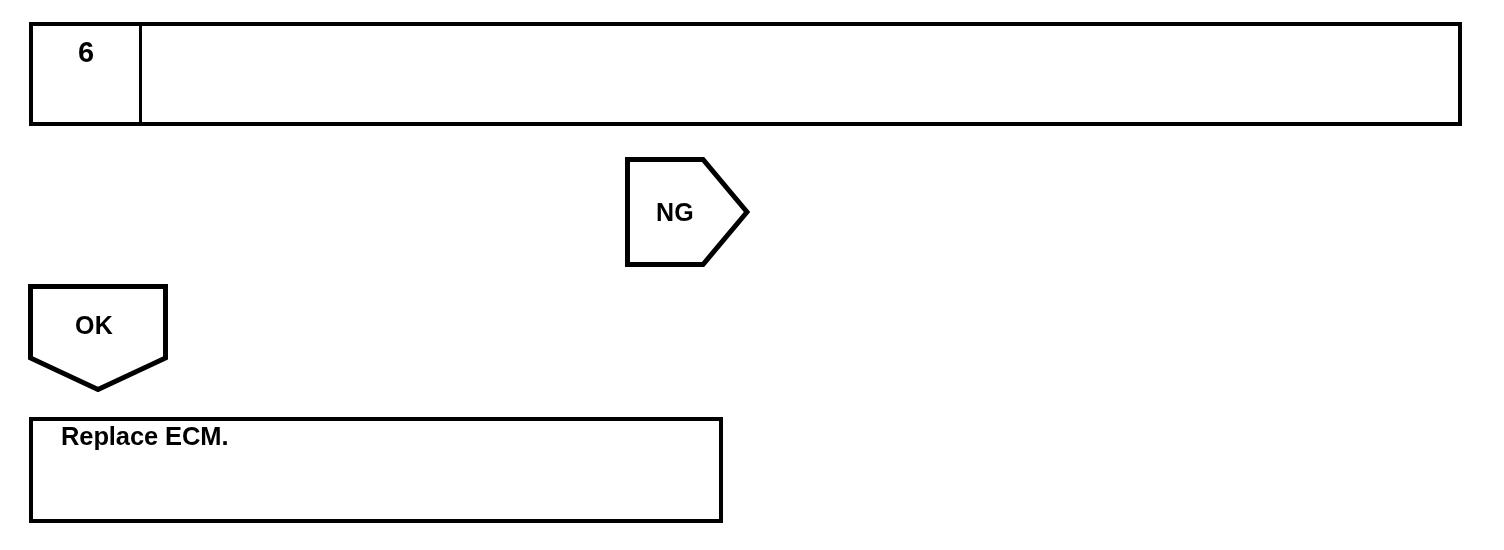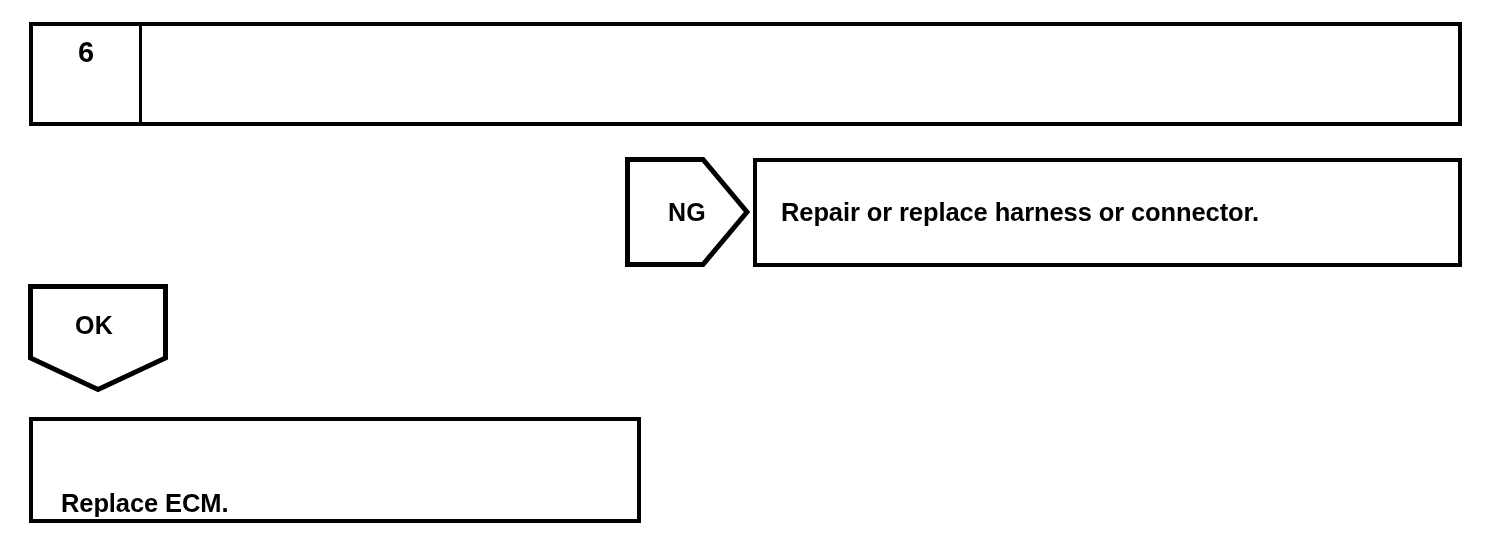--- a/index.html
+++ b/index.html
@@ -83,21 +83,20 @@
     top: 157px;
     width: 100px;
     height: 110px;
     display: flex;
     align-items: center;
     justify-content: center;
     font-size: 25px;
     font-weight: bold;
     letter-spacing: 0.2px;
     pointer-events: none;
-    margin-left: 12px;
   }
 
   
   .ng-result-box {
     position: absolute;
     left: 753px;
     top: 158px;
     width: 709px;
     height: 109px;
     border: 4px solid #000000;
@@ -140,27 +139,27 @@
     font-weight: bold;
     letter-spacing: 0.2px;
     pointer-events: none;
   }
 
   
   .ok-result-box {
     position: absolute;
     left: 29px;
     top: 417px;
-    width: 612px;
+    width: 694px;
     height: 106px;
     border: 4px solid #000000;
     box-sizing: border-box;
     background: #ffffff;
     display: flex;
-    align-items: flex-end;
+    align-items: flex-start;
     padding-left: 28px;
   }
   .ok-result-text {
     font-size: 25.5px;
     font-weight: bold;
     line-height: 1.2;
     letter-spacing: -0.1px;
   }
 </style>
 </head>
@@ -176,23 +175,20 @@
 
   <div class="ng-shape">
     <svg viewBox="0 0 125 110" xmlns="http://www.w3.org/2000/svg">
       <polygon points="2.5,2.5 78,2.5 122,55 78,107.5 2.5,107.5" fill="#ffffff" stroke="#000000" stroke-width="5" stroke-linejoin="miter"></polygon>
     </svg>
   </div>
   <div class="ng-label">
     <span>NG</span>
   </div>
 
-  <div class="ng-result-box">
-    <span class="ng-result-text">Repair or replace harness or connector.</span>
-  </div>
 
   <div class="ok-shape">
     <svg viewBox="0 0 140 108" xmlns="http://www.w3.org/2000/svg">
       <polygon points="2.5,2.5 137.5,2.5 137.5,74 70,105.5 2.5,74" fill="#ffffff" stroke="#000000" stroke-width="5" stroke-linejoin="miter"></polygon>
     </svg>
   </div>
   <div class="ok-label">
     <span>OK</span>
   </div>
 

